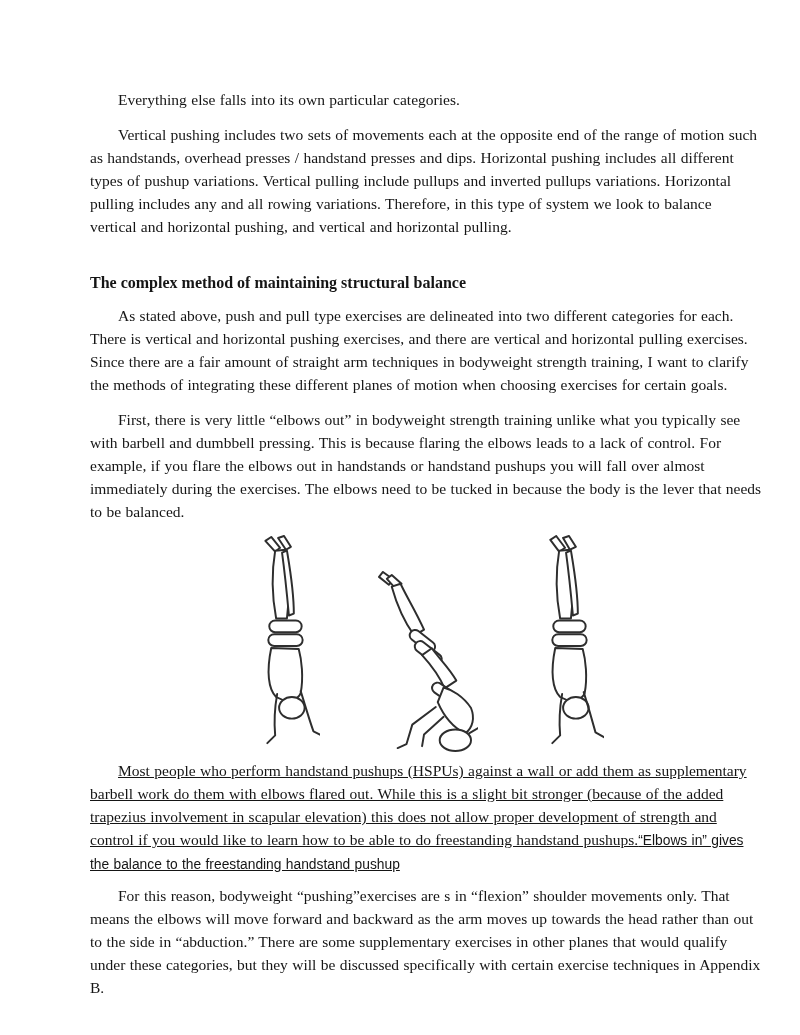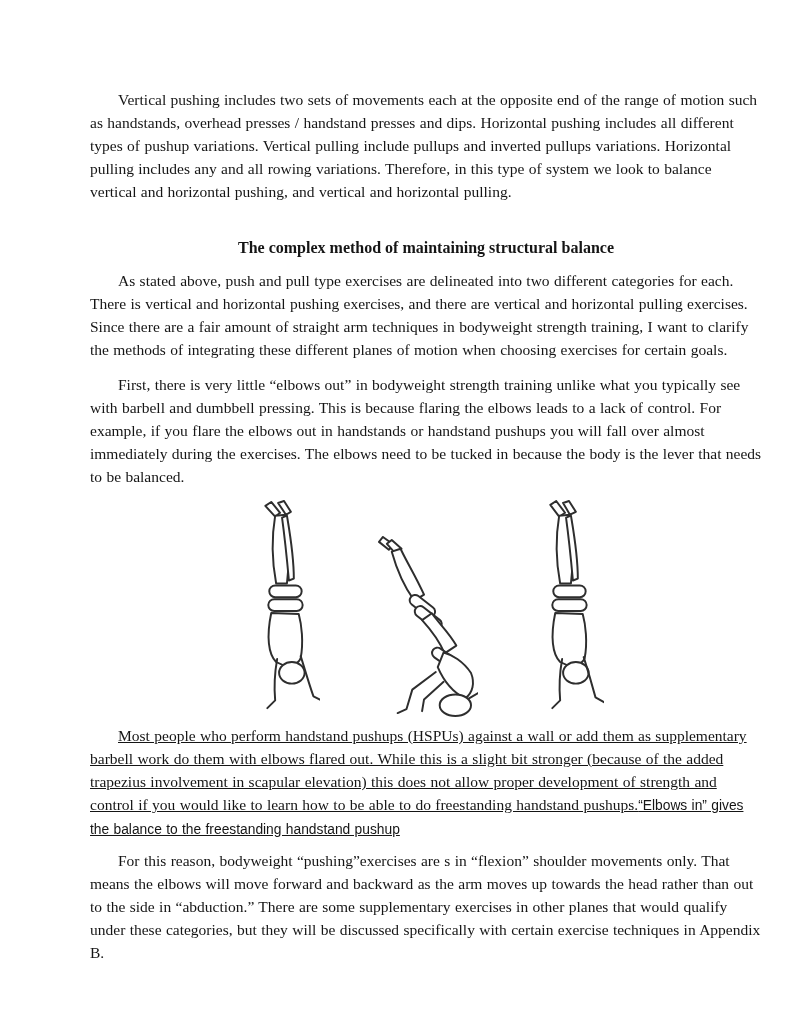--- a/index.html
+++ b/index.html
@@ -25,21 +25,20 @@
     text-indent: 28px;
     margin: 0 0 12px 0;
     text-align: left;
     word-spacing: 0.5px;
   }
   .heading {
     font-family: "Liberation Serif", "DejaVu Serif", serif;
     font-size: 16px;
     line-height: 23px;
     font-weight: bold;
-    text-align: center;
     margin: 33px 0 10px 0;
   }
   .sans-fragment {
     font-family: "Liberation Sans", "DejaVu Sans", sans-serif;
     font-size: 13.8px;
   }
   .figure-row {
     display: flex;
     justify-content: center;
     align-items: flex-end;
@@ -49,20 +48,21 @@
   }
   .figure-row svg { display: block; }
   .p5 { margin-bottom: 8px !important; text-decoration: underline; }
 </style>
 </head>
 <body>
 
 <div class="page">
   <div class="content">
 
+    <p class="body">Everything else falls into its own particular categories.</p>
 
     <p class="body">Vertical pushing includes two sets of movements each at the opposite end of the range of motion such as handstands, overhead presses / handstand presses and dips. Horizontal pushing includes all different types of pushup variations. Vertical pulling include pullups and inverted pullups variations. Horizontal pulling includes any and all rowing variations. Therefore, in this type of system we look to balance vertical and horizontal pushing, and vertical and horizontal pulling.</p>
 
     <div class="heading">The complex method of maintaining structural balance</div>
 
     <p class="body">As stated above, push and pull type exercises are delineated into two different categories for each. There is vertical and horizontal pushing exercises, and there are vertical and horizontal pulling exercises. Since there are a fair amount of straight arm techniques in bodyweight strength training, I want to clarify the methods of integrating these different planes of motion when choosing exercises for certain goals.</p>
 
     <p class="body">First, there is very little “elbows out” in bodyweight strength training unlike what you typically see with barbell and dumbbell pressing. This is because flaring the elbows leads to a lack of control. For example, if you flare the elbows out in handstands or handstand pushups you will fall over almost immediately during the exercises. The elbows need to be tucked in because the body is the lever that needs to be balanced.</p>
 
     <div class="figure-row">

